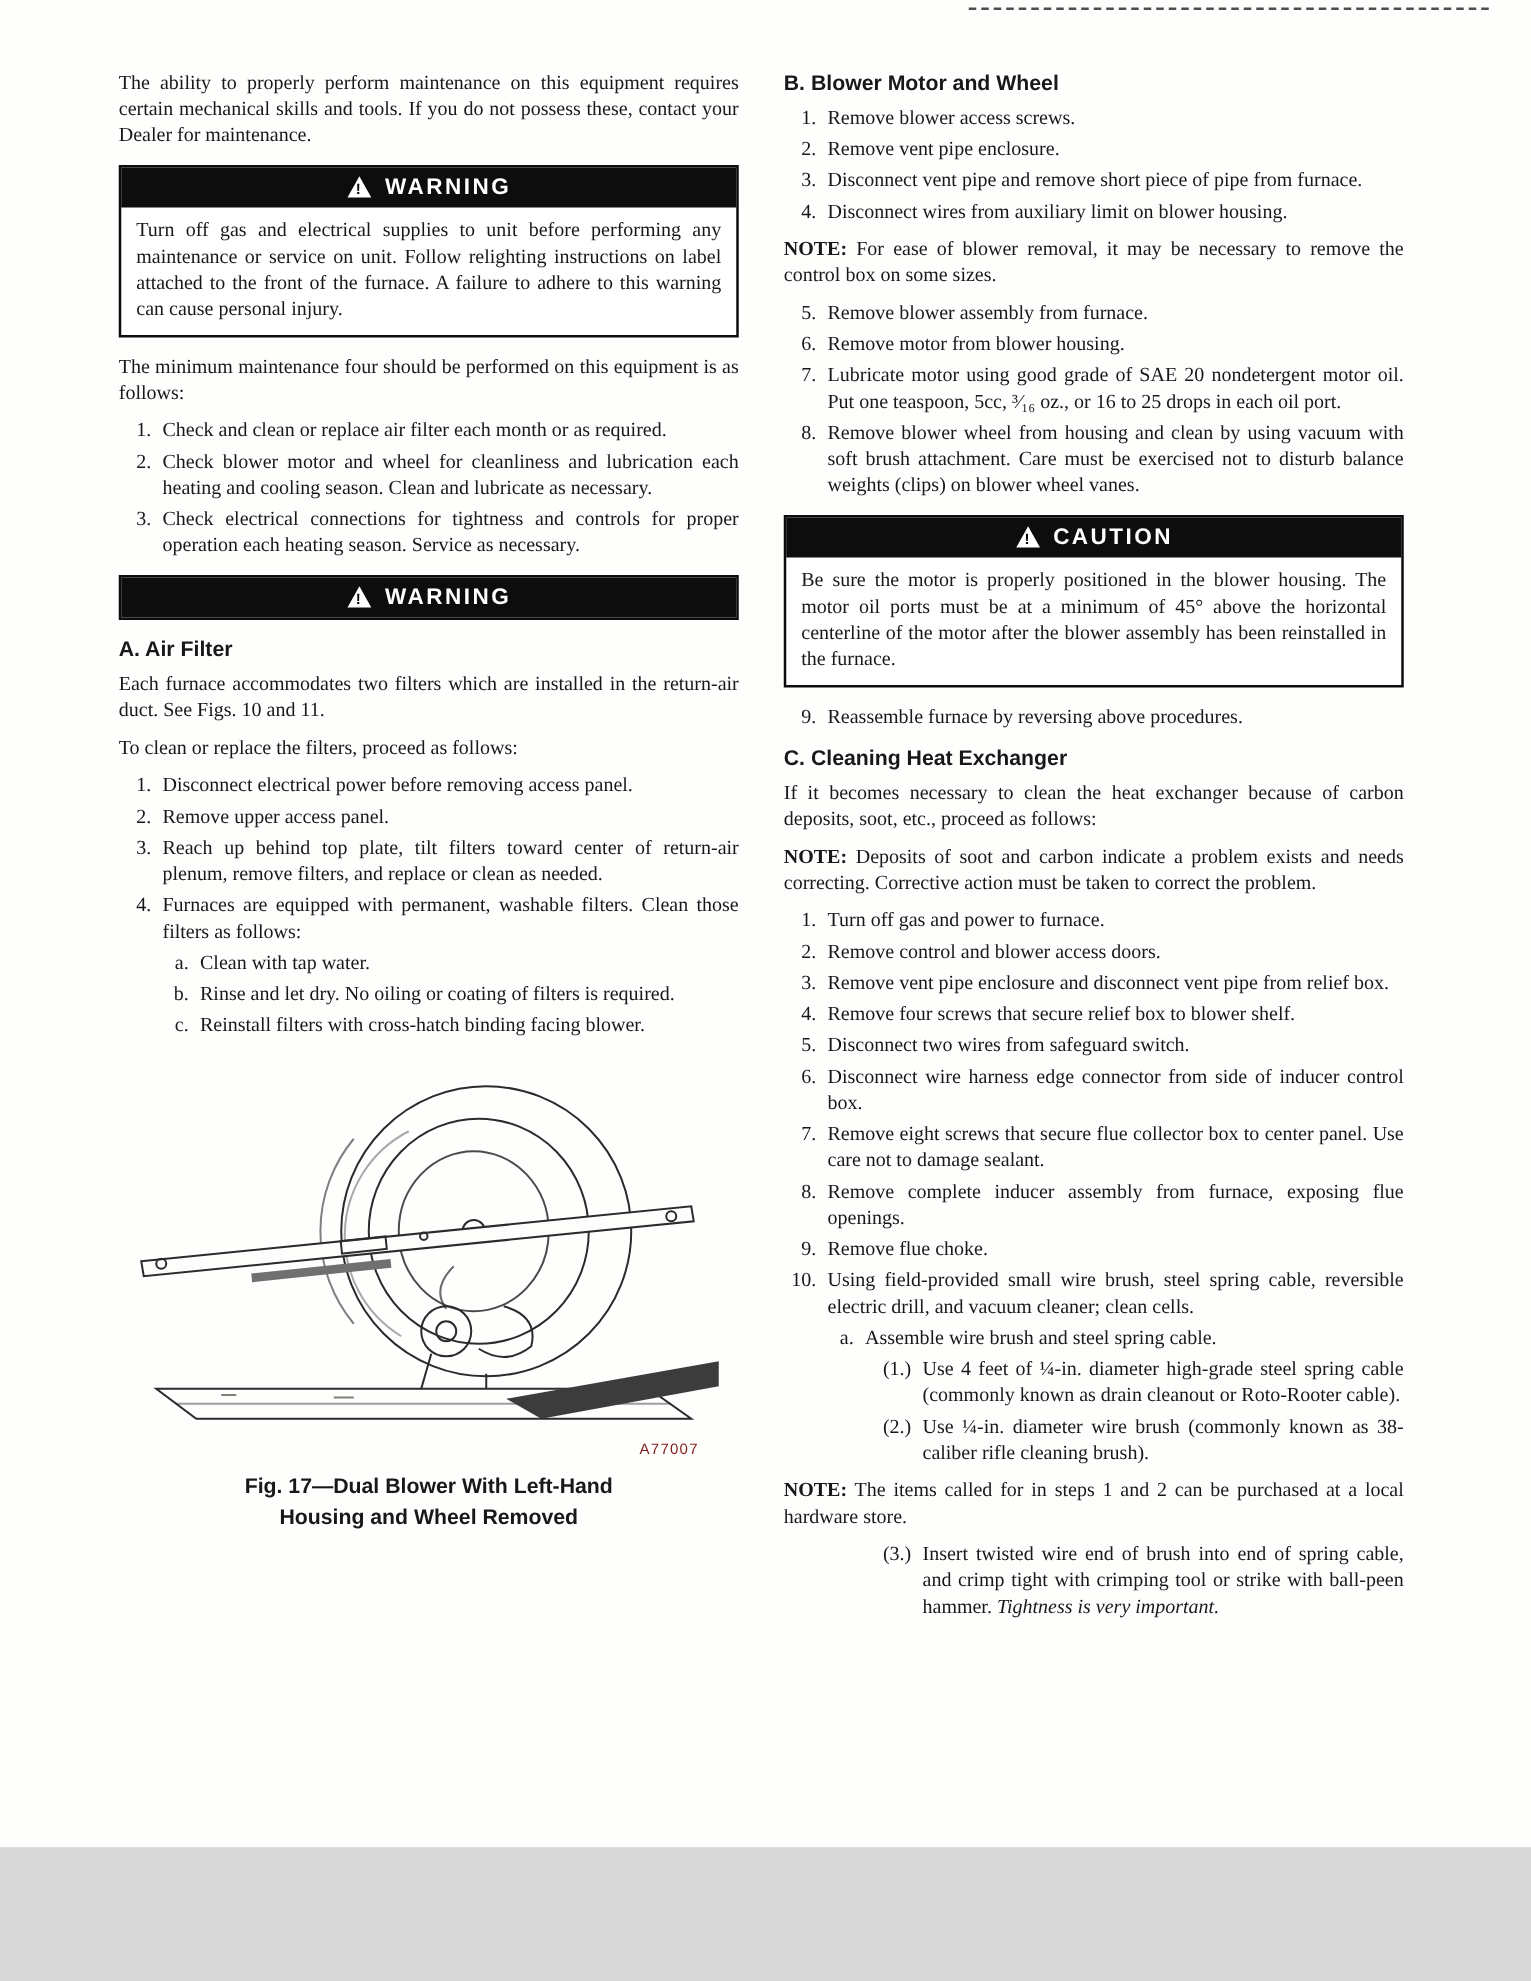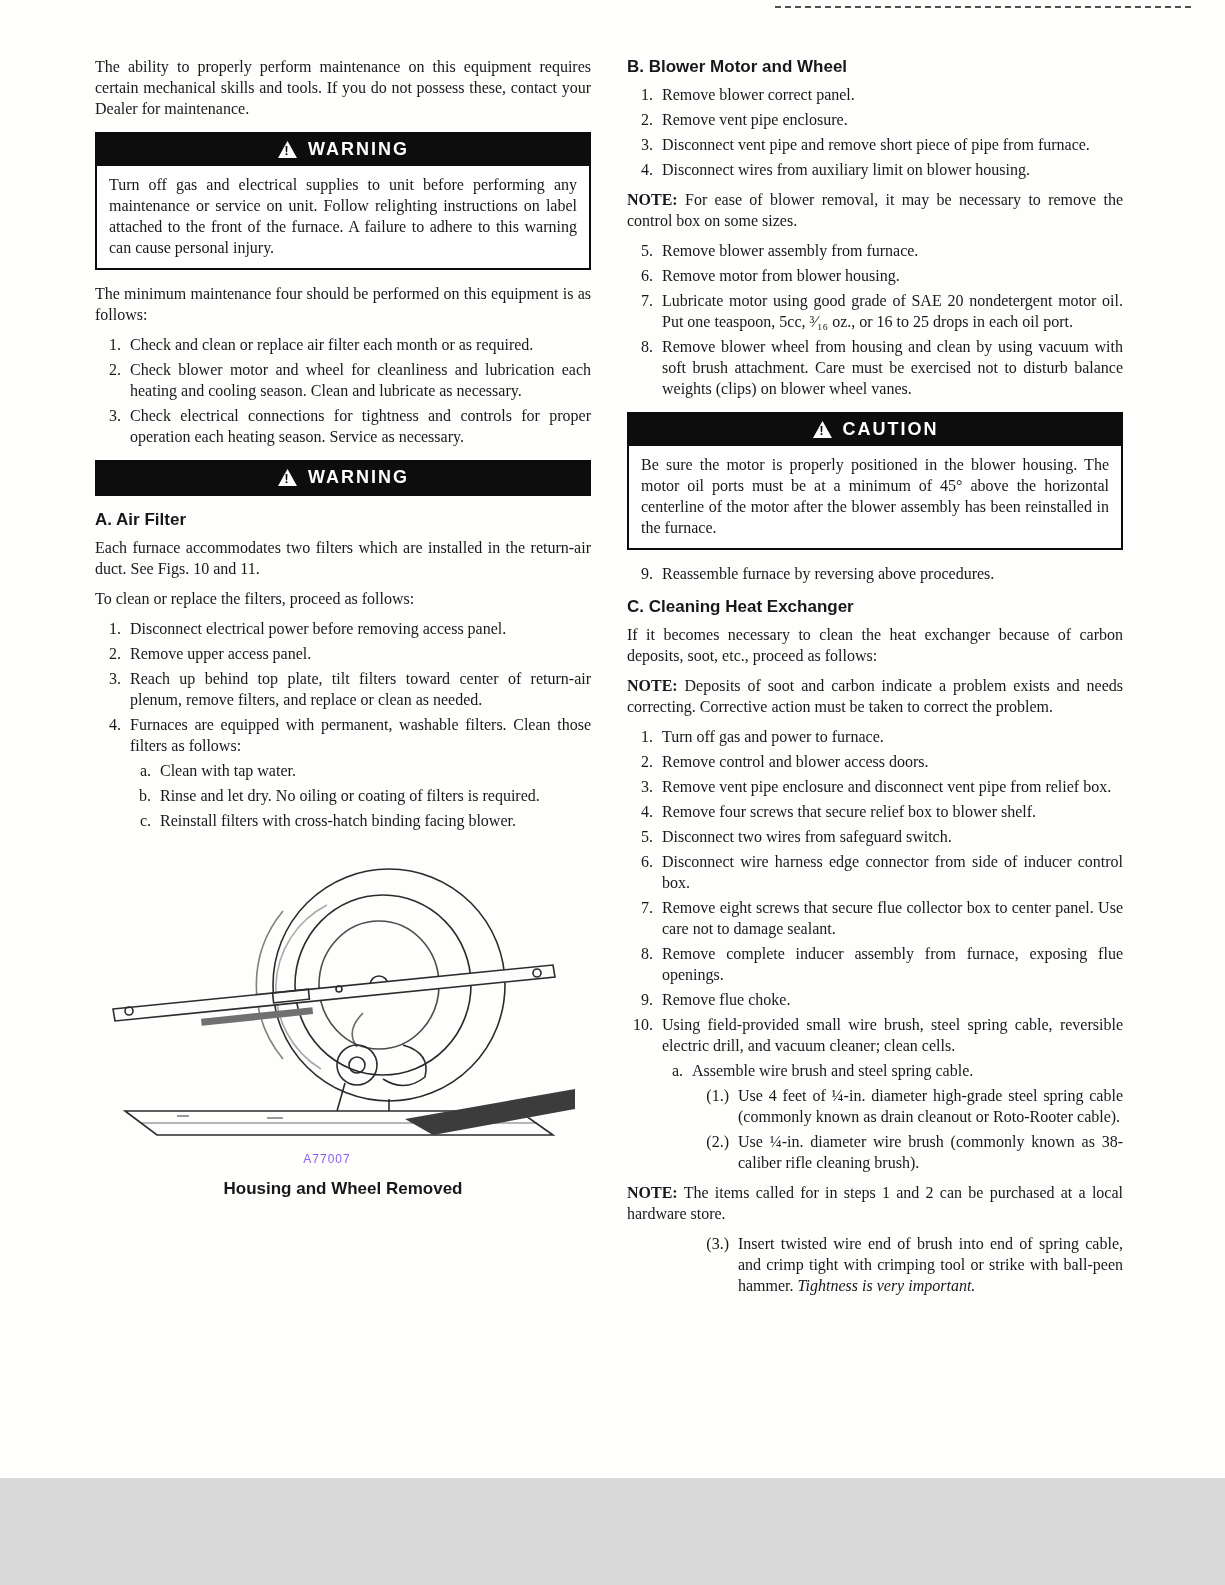--- a/index.html
+++ b/index.html
@@ -32,21 +32,21 @@
   .alert-head {
     background:#0d0d0d; color:#ffffff; text-align:center;
     font-family:"Liberation Sans", sans-serif; font-weight:700; font-size:18px;
     letter-spacing:2px; padding:5px 0 6px;
     display:flex; align-items:center; justify-content:center; gap:10px;
   }
   .alert-body { padding:8px 12px 10px; text-align:justify; }
 
   .figure { margin-top:22px; }
   .fig { display:block; margin:0 auto; }
-  .figcode { text-align:center; font-family:"Liberation Sans", sans-serif; font-size:12px; letter-spacing:1px; color:#8b5cf6; padding-right:32px; margin-top:-4px; }
+  .figcode { text-align:right; font-family:"Liberation Sans", sans-serif; font-size:12px; letter-spacing:1px; color:#7f1d1d; padding-right:32px; margin-top:-4px; }
   .figcap { text-align:center; font-family:"Liberation Sans", sans-serif; font-weight:700; font-size:17px; line-height:25px; margin-top:6px; }
 
   .pageno { position:absolute; top:1498px; left:95px; width:1028px; text-align:center; font-size:16.5px; }
 
   .dash-top { position:absolute; top:6px; left:775px; width:416px; border-top:2px dashed #4d4d4d; }
   .blue-line { position:absolute; top:1574px; left:113px; width:152px; height:3px; background:#2e3cb5; }
 </style>
 </head>
 <body>
 
@@ -161,34 +161,35 @@
             <circle cx="250" cy="212" r="20"></circle>
             <circle cx="250" cy="212" r="8"></circle>
             <path d="M296,192 q28,8 22,32 q-20,16 -42,2"></path>
             <line x1="282" y1="246" x2="282" y2="258"></line>
             <line x1="238" y1="230" x2="230" y2="258"></line>
             <path d="M256,160 q-18,18 -6,34" opacity="0.7"></path>
           </g>
         </svg>
         <div class="figcode">A77007</div>
         <div class="figcap">
+          <div>Fig. 17—Dual Blower With Left-Hand</div>
           <div>Housing and Wheel Removed</div>
         </div>
       </div>
 
     </div>
 
     <div class="col">
 
       <div class="h first">B. Blower Motor and Wheel</div>
 
       <div class="list">
         <div class="li">
             <span class="n">1.</span>
-            <span class="t">Remove blower correct panel.</span>
+            <span class="t">Remove blower access screws.</span>
           </div>
         <div class="li">
             <span class="n">2.</span>
             <span class="t">Remove vent pipe enclosure.</span>
           </div>
         <div class="li">
             <span class="n">3.</span>
             <span class="t">Disconnect vent pipe and remove short piece of pipe from furnace.</span>
           </div>
         <div class="li">

